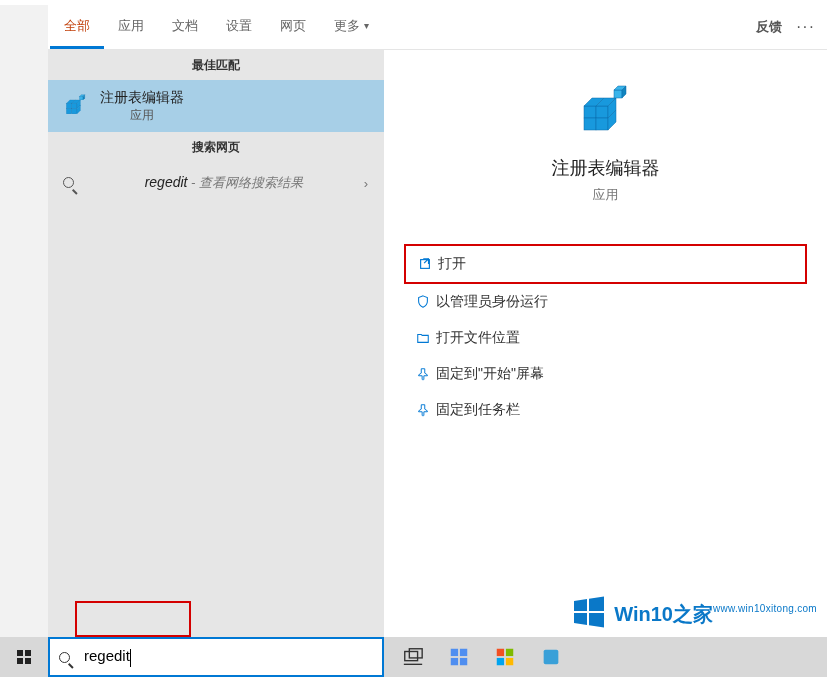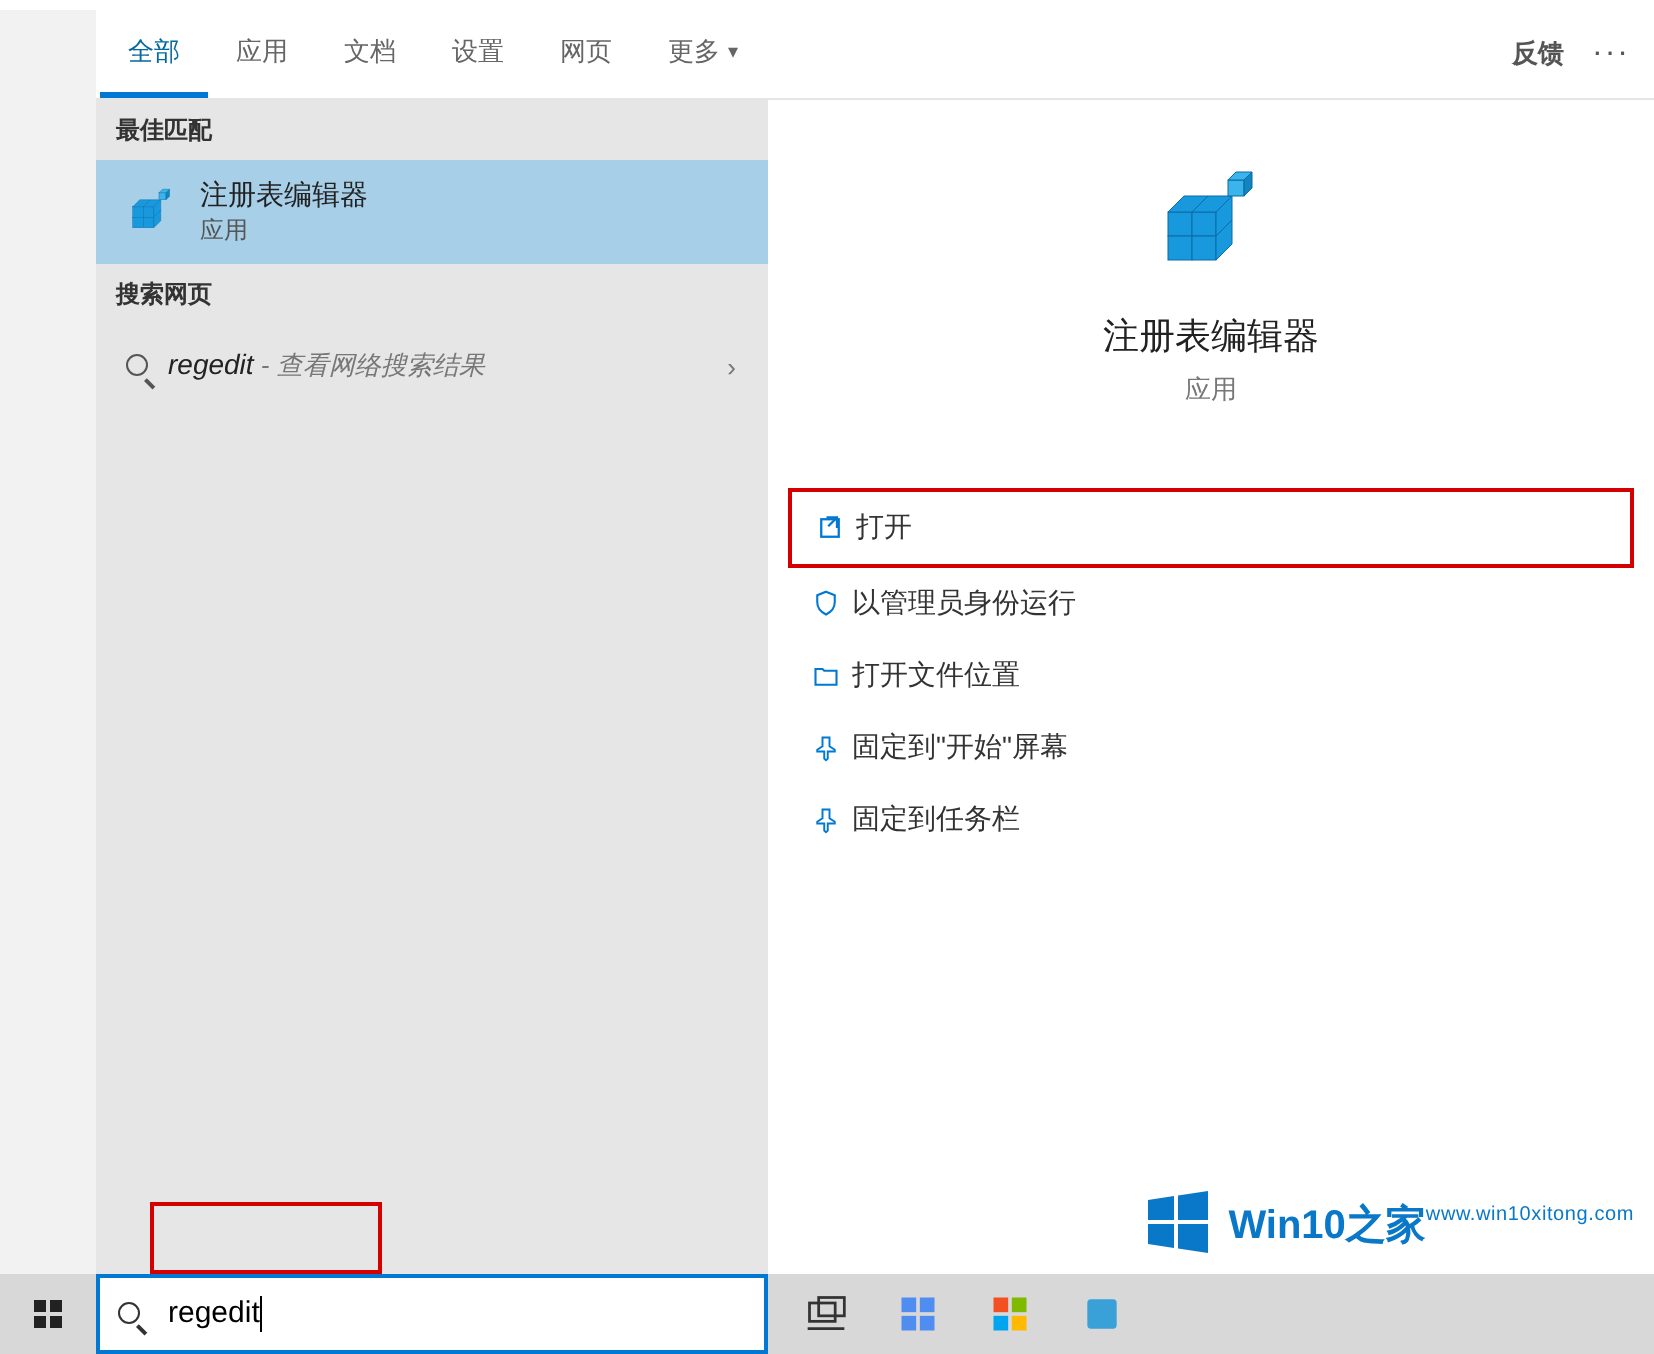--- a/index.html
+++ b/index.html
@@ -8,29 +8,29 @@
   
   .page-bg { position: absolute; top: 0; left: 0; right: 0; height: 5px; background: #fff; }
 
   
   .flyout { position: absolute; left: 48px; top: 5px; width: 779px; height: 632px; background: #fff; display: flex; flex-direction: column; }
 
   
   .header { display: flex; align-items: center; height: 45px; border-bottom: 1px solid #e5e5e5; padding: 0 2px; }
   .tabs { display: flex; height: 100%; }
   .tab { display: flex; align-items: center; height: 100%; padding: 0 14px; font-size: 13px; color: #666; cursor: pointer; border-bottom: 3px solid transparent; margin-bottom: -1px; }
-  .tab.active { color: #0369a1; border-bottom-color: #0078d4; font-weight: 500; }
+  .tab.active { color: #c2410c; border-bottom-color: #0078d4; font-weight: 500; }
   .tab .chev { margin-left: 4px; font-size: 10px; }
   .header-right { margin-left: auto; display: flex; align-items: center; gap: 14px; padding-right: 10px; }
   .feedback { font-size: 13px; color: #555; cursor: pointer; font-weight: bold; }
   .more-dots { font-size: 16px; color: #555; cursor: pointer; letter-spacing: 1px; }
 
   
   .body { display: flex; flex: 1; min-height: 0; }
-  .left-col { width: 336px; background: #e6e6e6; display: flex; flex-direction: column; }
+  .left-col { width: 336px; background: #e6e6e6; display: flex; flex-direction: column; text-align: center; }
   .right-col { flex: 1; background: #fff; position: relative; padding-top: 30px; }
 
   .section-title { font-size: 12px; color: #333; padding: 7px 10px 6px; font-weight: 600; }
   .best-match { display: flex; align-items: center; background: #a7cfe7; padding: 8px 10px; }
   .best-match .icon-wrap { width: 36px; height: 36px; display: flex; align-items: center; justify-content: center; margin-right: 6px; }
   .regedit-icon-small { width: 28px; height: 28px; }
   .best-match .text-wrap { display: flex; flex-direction: column; }
   .bm-title { font-size: 14px; color: #222; margin-bottom: 0px; }
   .bm-sub { font-size: 12px; color: #555; }
 
@@ -39,21 +39,21 @@
   .web-item .label-wrap { flex: 1; font-size: 14px; color: #222; font-style: italic; }
   .web-item .label-wrap .sub { color: #777; font-size: 13px; }
   .web-item .chev-right { color: #777; font-size: 13px; padding-right: 6px; }
 
   
   .preview { display: flex; flex-direction: column; align-items: center; }
   .big-icon { width: 64px; height: 64px; margin-bottom: 12px; }
   .preview-title { font-size: 18px; color: #222; margin-bottom: 6px; }
   .preview-sub { font-size: 13px; color: #777; margin-bottom: 40px; }
 
-  .actions { width: 100%; padding: 0 10px; }
+  .actions { width: 100%; padding: 0 20px; }
   .action-row { display: flex; align-items: center; padding: 9px 6px; font-size: 14px; color: #333; cursor: pointer; }
   .action-row .aic { width: 26px; color: #0078d4; font-size: 14px; display: flex; align-items: center; justify-content: center; }
   .action-row .aic svg { width: 14px; height: 14px; }
   .highlight-box { border: 2px solid #d40000; }
 
   
   .taskbar { position: absolute; left: 0; bottom: 0; width: 827px; height: 40px; background: #d8d8d8; display: flex; align-items: center; }
   .start-btn { width: 48px; height: 40px; display: flex; align-items: center; justify-content: center; cursor: pointer; }
   .start-btn svg { width: 16px; height: 16px; }
   .search-box { width: 336px; height: 40px; border: 2px solid #0078d4; background: #fff; display: flex; align-items: center; }

